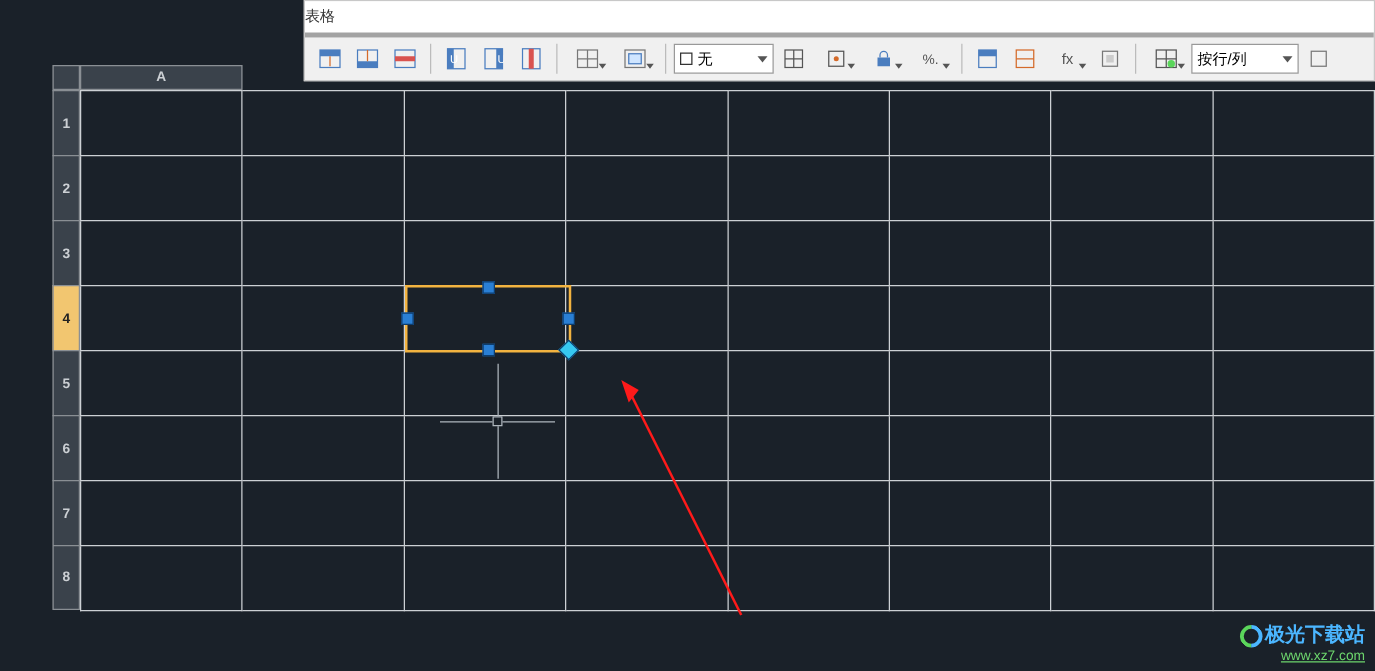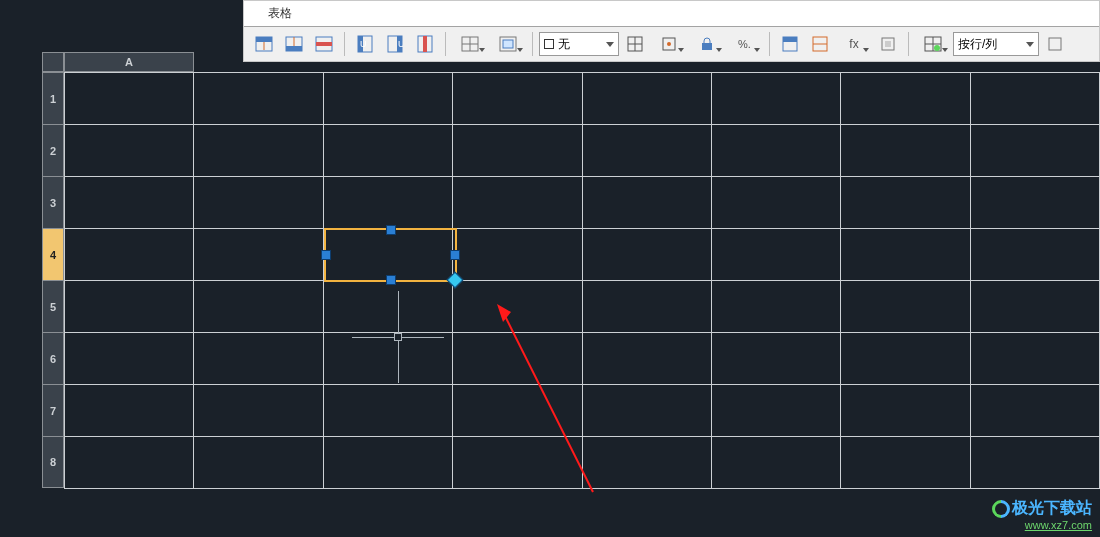--- a/index.html
+++ b/index.html
@@ -12,24 +12,24 @@
   overflow: hidden;
 }
 
 .toolbar-wrap {
   position: absolute; left: 243px; top: 0;
   background: #f0f0f0;
   border: 1px solid #c8c8c8;
   width: 857px;
 }
 .toolbar-title {
-  padding: 4px 24px;
+  padding: 4px 0;
   color: #333;
   background: #fff;
-  border-bottom: 1px solid #a3a3a3;
+  border-bottom: 4px solid #a3a3a3;
 }
 .toolbar-row {
   display: flex; align-items: center;
   padding: 4px 6px;
   gap: 2px;
 }
 .tb-btn {
   width: 28px; height: 26px;
   display: flex; align-items: center; justify-content: center;
   border: 1px solid transparent;

